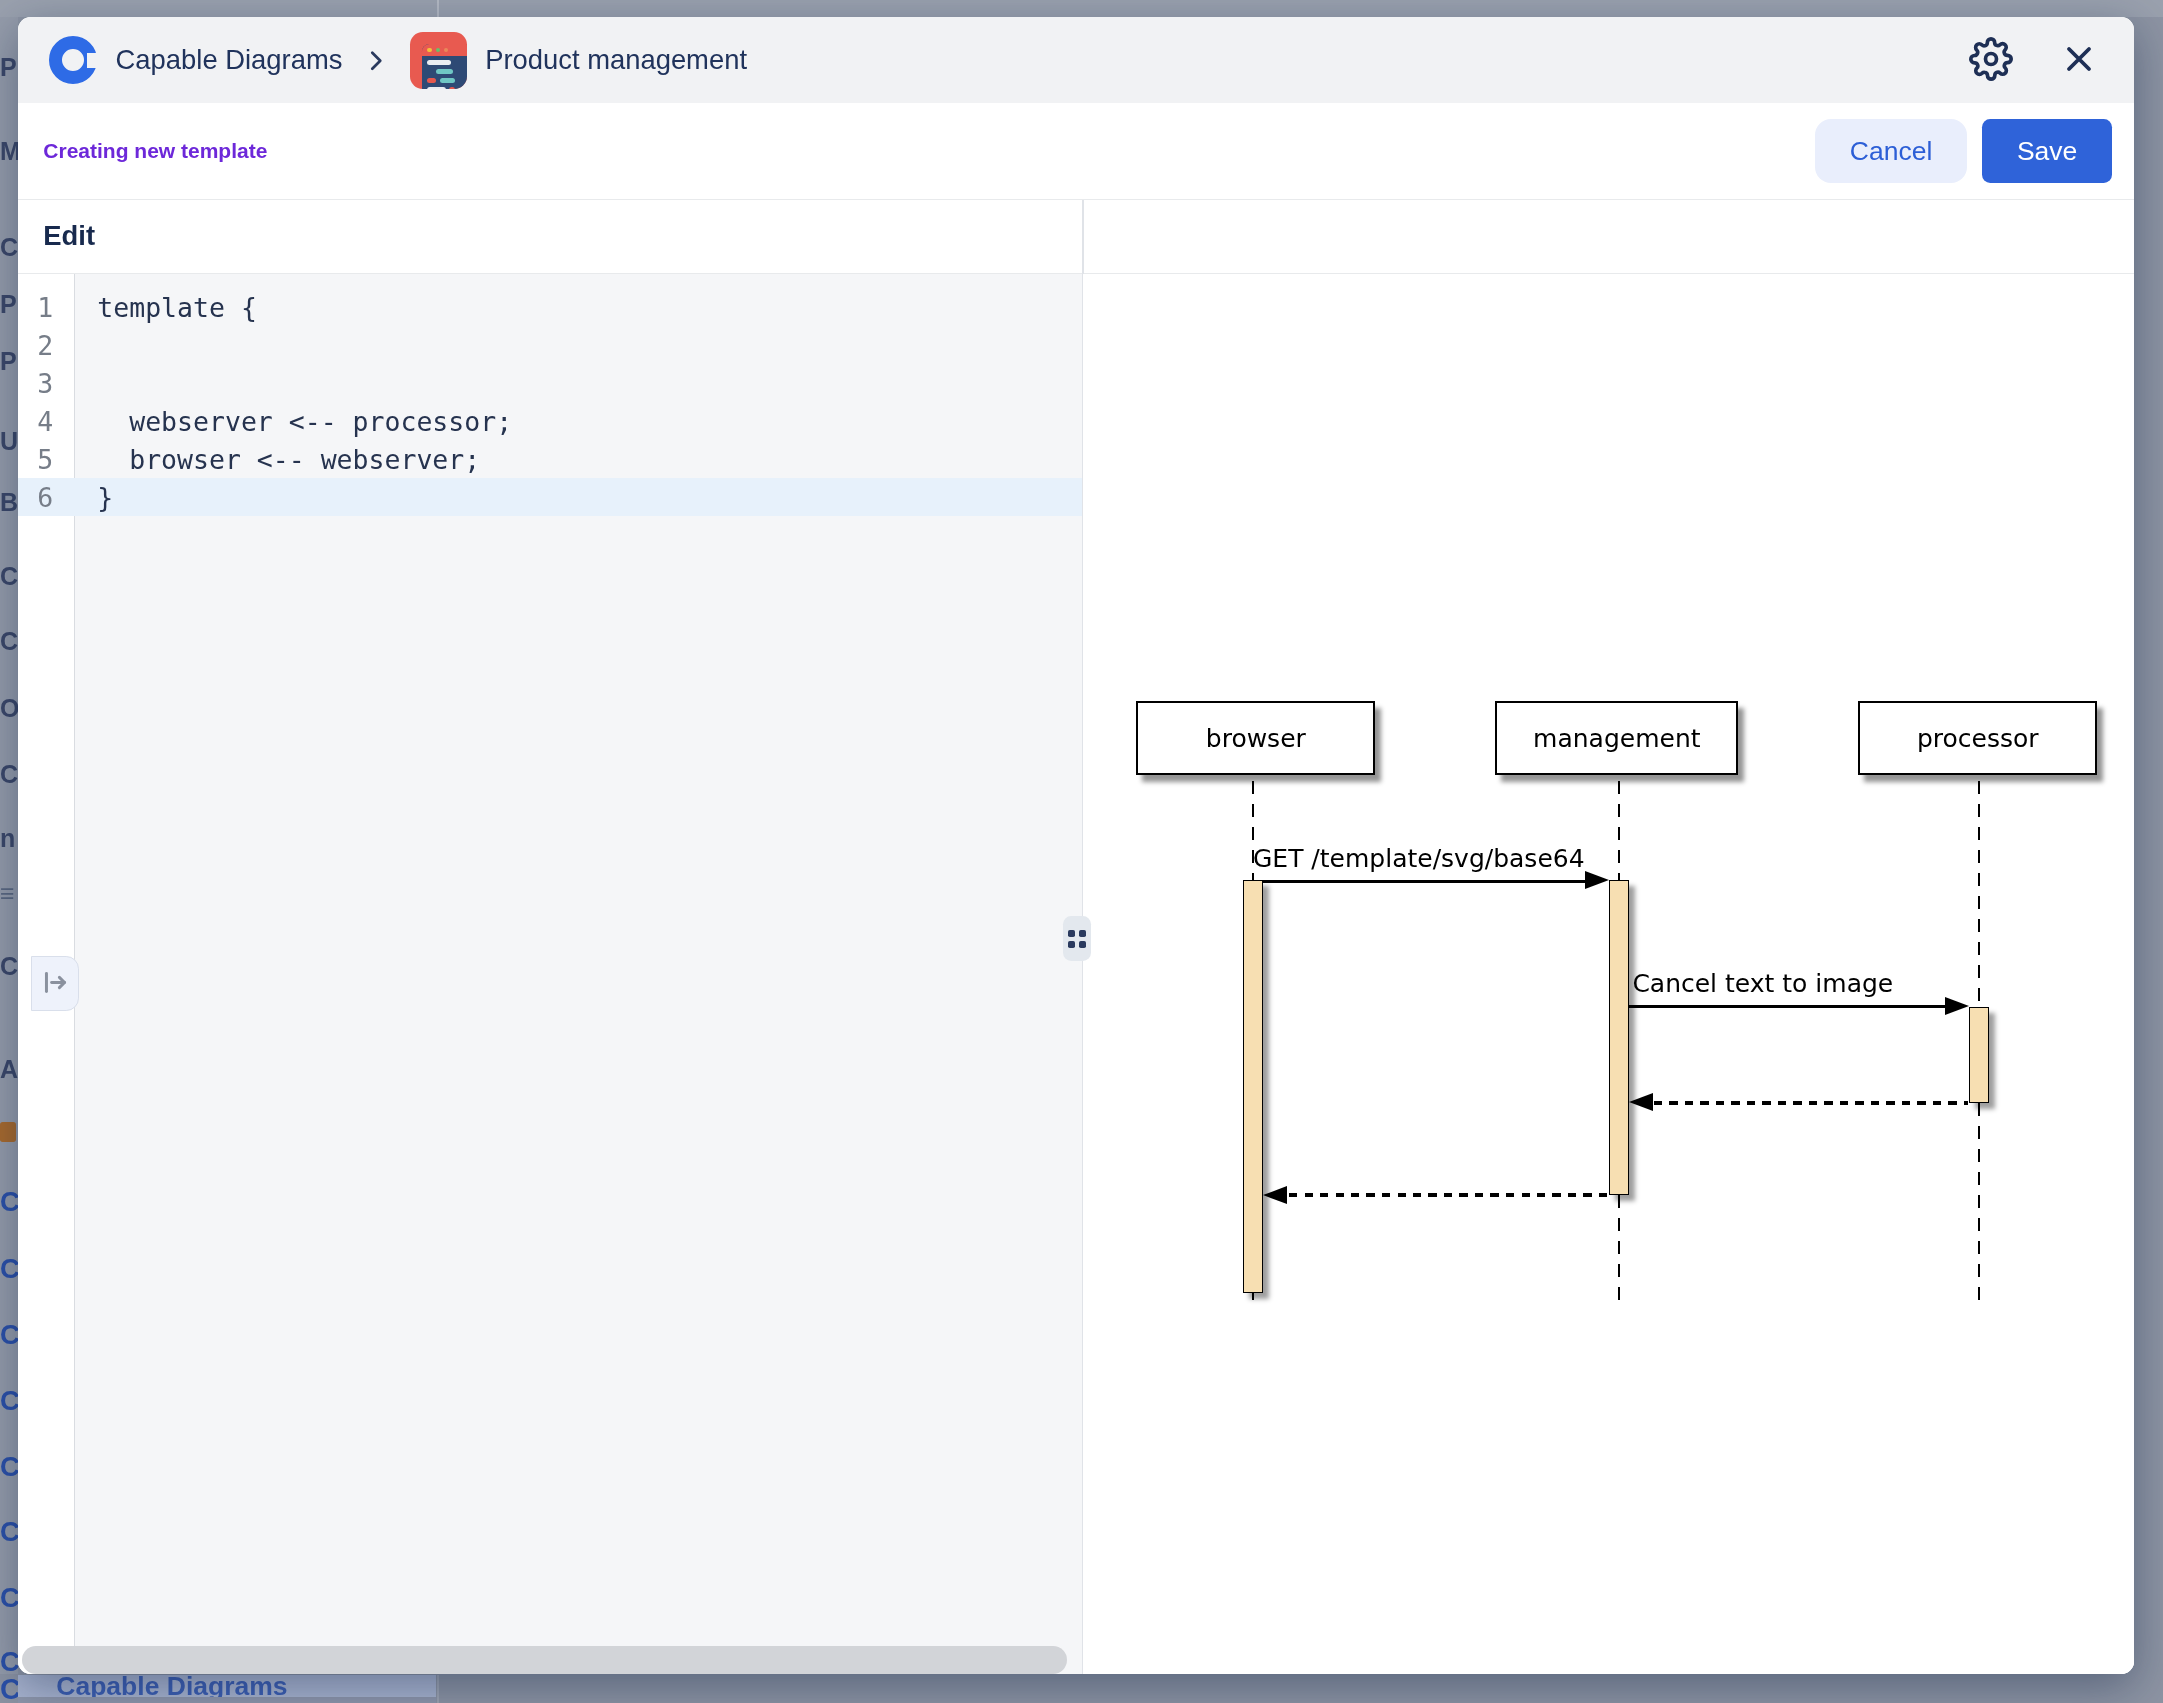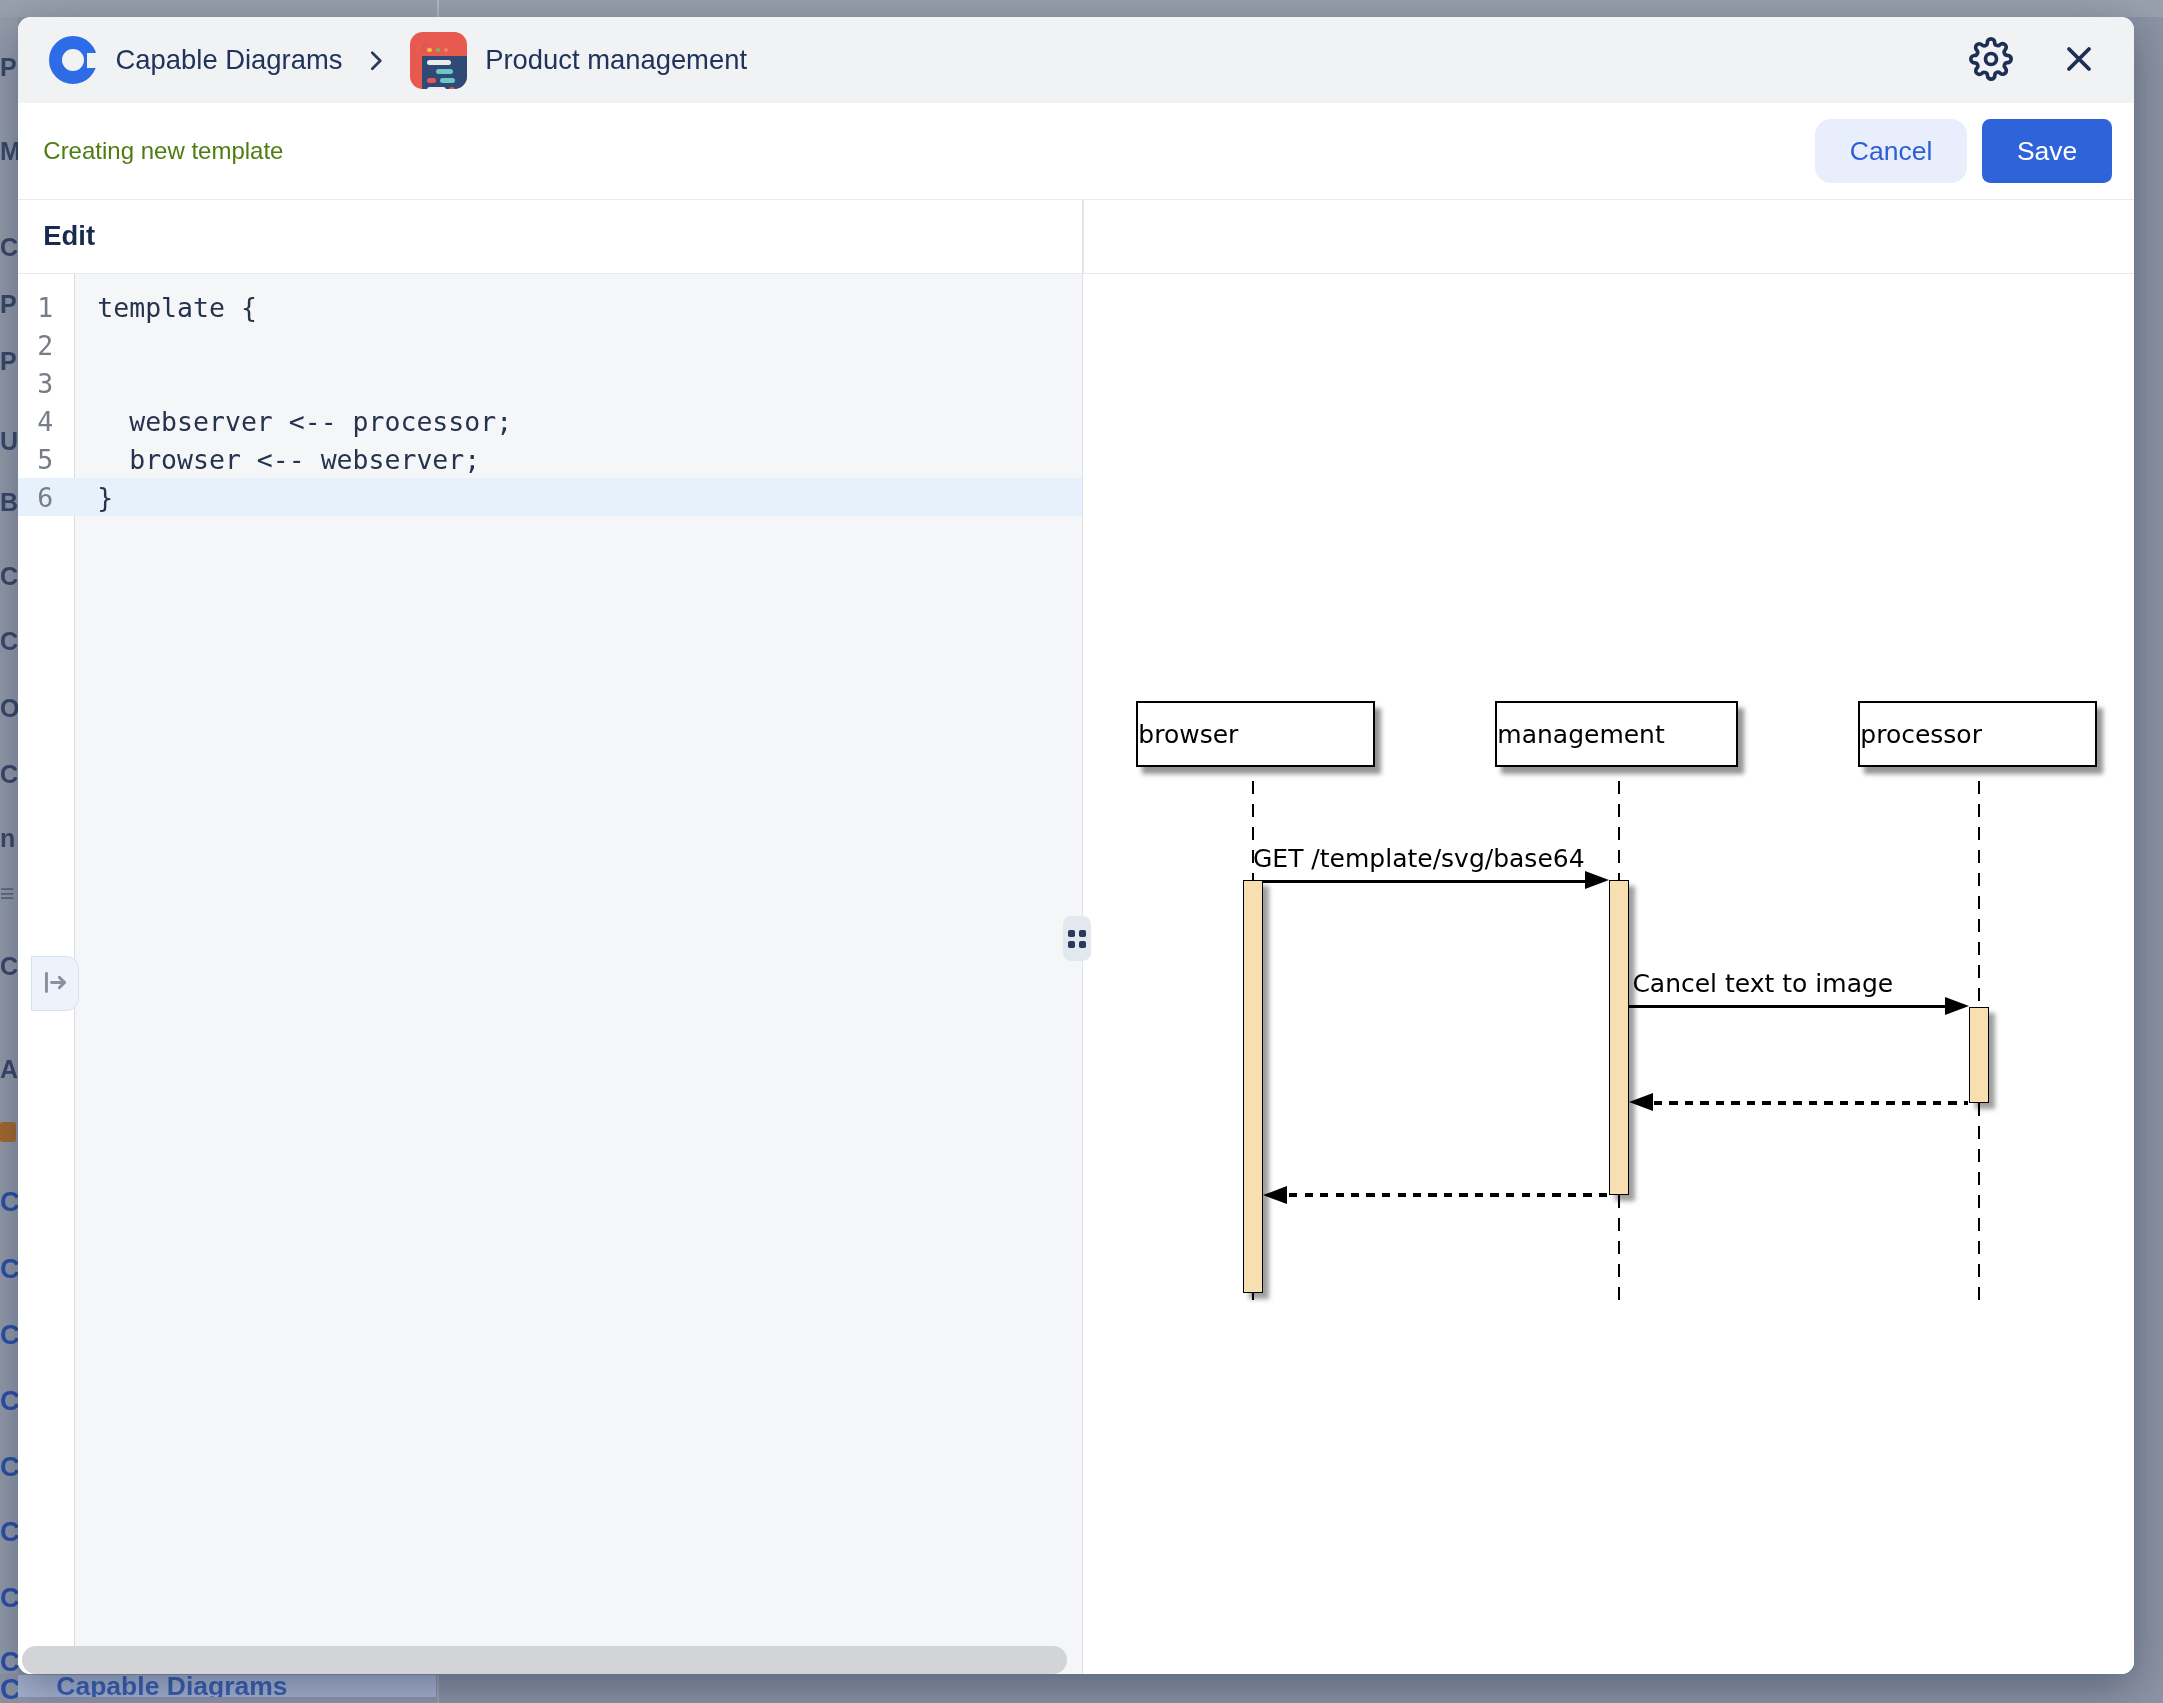--- a/index.html
+++ b/index.html
@@ -41,21 +41,21 @@
   .pm-head{height:12px;background:#e85a50;border-top-left-radius:7.3px;display:flex;align-items:center;gap:3.7px;padding-left:5.5px;}
   .pm-dot{width:4.6px;height:4.6px;border-radius:50%;}
   .pm-row{display:flex;gap:3.7px;margin:3.7px 0 0 5.5px;}
   .pm-bar{height:5.5px;border-radius:2.7px;}
   .topbar-actions{margin-left:auto;display:flex;align-items:center;gap:40px;}
   .icon-btn{display:flex;align-items:center;justify-content:center;width:48px;height:48px;cursor:pointer;}
 
   
   .title-row{position:absolute;left:0;top:86px;width:100%;height:97px;background:#fff;
     display:flex;align-items:center;padding:0 22px 0 25px;border-bottom:1.8px solid #e8eaec;}
-  .page-h1{font-size:24px;font-weight:400;color:#4d7c0f;}
+  .page-h1{font-size:21px;font-weight:700;color:#6d28d9;}
   .btns{margin-left:auto;display:flex;gap:14.6px;}
   .btn{height:64px;border:none;border-radius:8.2px;font-size:26.5px;font-weight:500;
     font-family:"Liberation Sans",sans-serif;padding:0 35px;cursor:pointer;}
   .btn-cancel{background:#e9eefc;color:#2c5ed6;border-radius:16px;}
   .btn-save{background:#2f63d9;color:#fff;}
 
   
   .pane-heads{position:absolute;left:0;top:183px;width:100%;height:74px;background:#fff;border-bottom:1.8px solid #e8eaec;}
   .pane-h{position:absolute;top:20px;font-size:27.4px;font-weight:700;color:#182a4e;}
   .pane-h.edit{left:25px;}
@@ -78,22 +78,22 @@
   .grip-dots{display:grid;grid-template-columns:7.3px 7.3px;grid-template-rows:7.3px 7.3px;gap:3.7px;}
   .grip-dots i{background:#2a3a5e;border-radius:1.8px;}
   .collapse-pill{position:absolute;left:12.8px;top:939px;width:48px;height:55px;background:#eef2fb;
     border:1.8px solid #d9dfeb;border-radius:0 12.8px 12.8px 0;display:flex;align-items:center;justify-content:center;
     cursor:pointer;z-index:5;}
 
   
   .preview{position:absolute;left:1065px;top:257px;width:1051px;height:1401px;background:#fff;}
   .diagram{position:absolute;left:0;top:0;width:100%;height:100%;
     font-family:"DejaVu Sans",sans-serif;color:#000;}
-  .actor{position:absolute;top:684px;height:66px;background:#fff;border:2.7px solid #000;
-    box-shadow:6.4px 7.3px 4.6px rgba(0,0,0,.42);display:flex;align-items:center;justify-content:flex-start;
+  .actor{position:absolute;top:684px;height:74px;background:#fff;border:2.7px solid #000;
+    box-shadow:6.4px 7.3px 4.6px rgba(0,0,0,.42);display:flex;align-items:center;justify-content:center;
     font-size:25px;}
   .lifeline{position:absolute;width:1.8px;top:764px;
     background-image:repeating-linear-gradient(to bottom,#000 0 12.8px,transparent 12.8px 23px);}
   .actbar{position:absolute;width:20px;background:#f7dfb2;border:1.8px solid #000;
     box-shadow:5.5px 6.4px 4.6px rgba(0,0,0,.38);}
   .msg-solid{position:absolute;height:2.7px;background:#000;}
   .msg-dotted{position:absolute;height:3.7px;
     background-image:repeating-linear-gradient(90deg,#000 0 8.2px,transparent 8.2px 15.5px);}
   .ah{position:absolute;width:0;height:0;border-top:9.1px solid transparent;border-bottom:9.1px solid transparent;}
   .ah-r{border-left:24px solid #000;}

